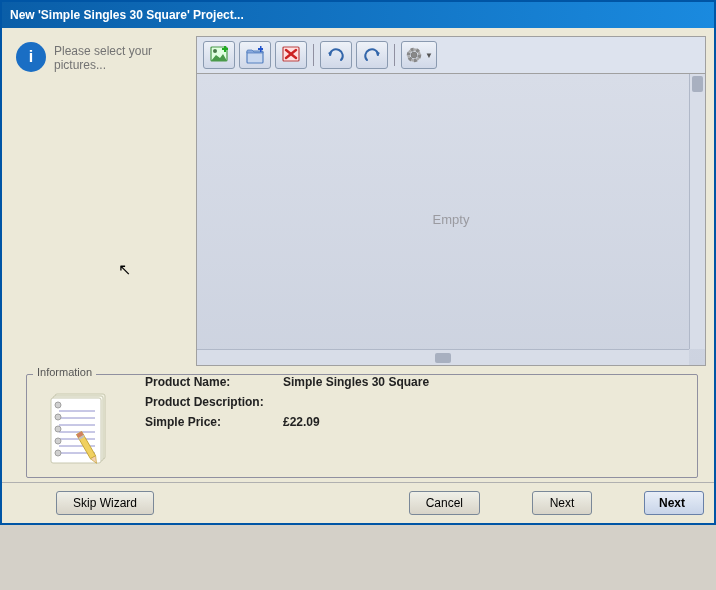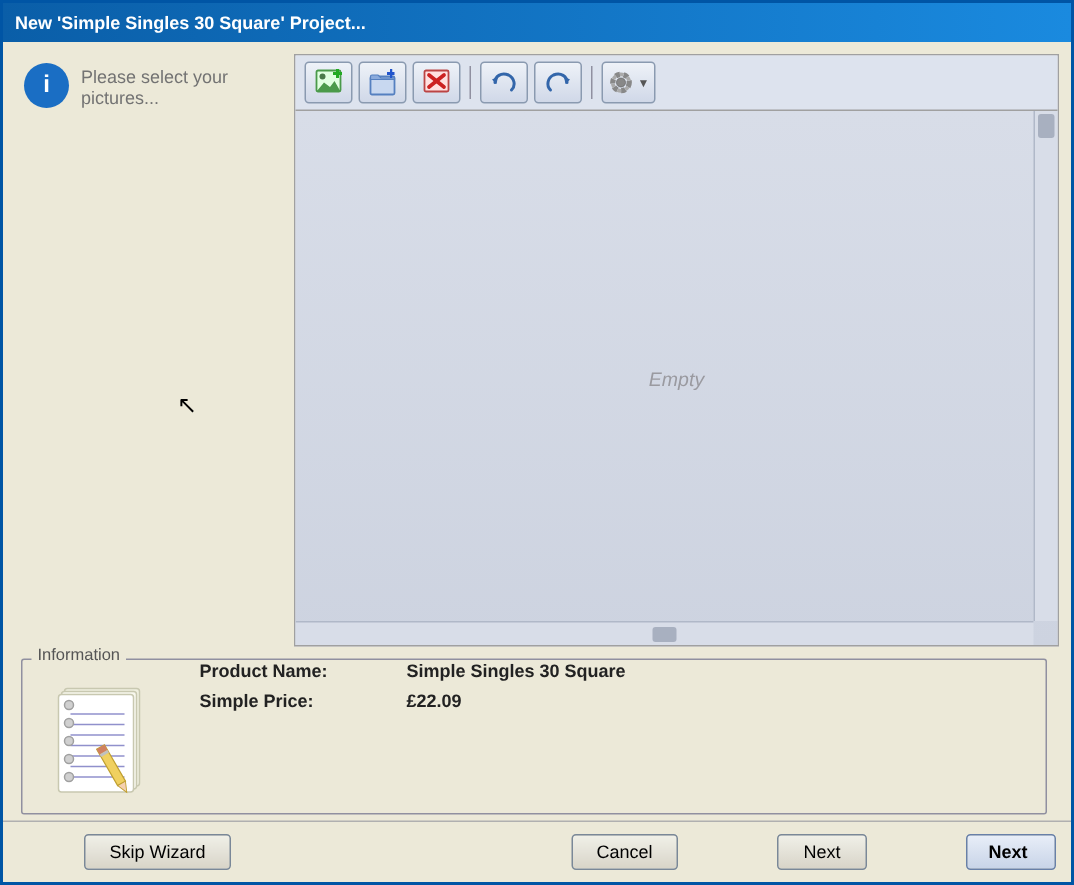--- a/index.html
+++ b/index.html
@@ -7,21 +7,21 @@
       font-family: Tahoma, Arial, sans-serif;
       font-size: 12px;
       background: #d4d0c8;
       width: 716px;
       height: 590px;
       overflow: hidden;
     }
 
     .window {
       width: 716px;
-      height: 590px;
+      height: 525px;
       background: #ece9d8;
       border: 2px solid #0055a5;
       display: flex;
       flex-direction: column;
     }
 
     .title-bar {
       background: linear-gradient(to right, #0a5ea8, #1a8adf);
       color: white;
       padding: 4px 8px;
@@ -121,21 +121,20 @@
     }
 
     .canvas-area {
       flex: 1;
       background: linear-gradient(to bottom, #d8dde8, #cdd3e0);
       display: flex;
       align-items: center;
       justify-content: center;
       position: relative;
       overflow: hidden;
-      font-style: italic;
     }
 
     .empty-label {
       color: #9a9aa0;
       font-size: 13px;
     }
 
     .info-rows {
       margin-top: -8px;
       display: flex;
@@ -181,21 +180,21 @@
       display: flex;
       align-items: center;
       justify-content: space-between;
       padding: 8px 10px;
       border-top: 1px solid #b0b0b0;
       background: #ece9d8;
     }
 
     .footer-right {
       display: flex;
-      gap: 22px;
+      gap: 8px;
       border-radius: 12px;
     }
 
     .btn {
       padding: 4px 16px;
       border: 1px solid #7a8898;
       background: linear-gradient(to bottom, #f0f0e8, #d8d4c8);
       border-radius: 3px;
       cursor: pointer;
       font-size: 12px;
@@ -206,21 +205,21 @@
     .btn-next {
       background: linear-gradient(to bottom, #e8eef8, #c8d4e8);
       border-color: #6880a8;
       font-weight: bold;
       padding-left: 12px;
     }
 
     .fieldset-border {
       border: 1px solid #9090a0;
       border-radius: 2px;
-      margin: 0 8px 0 4px;
+      margin: 0 8px 0 16px;
       padding: 4px 8px 8px 8px;
       position: relative;
     }
     .fieldset-legend {
       position: absolute;
       top: -9px;
       left: 6px;
       background: #ece9d8;
       padding: 0 4px;
       font-size: 11px;
@@ -365,20 +364,24 @@
             </g>
           </svg>
         </div>
 
         <div class="info-rows">
           <div class="info-row">
             <span class="info-label">Product Name:</span>
             <span class="info-value">Simple Singles 30 Square</span>
           </div>
           <div class="info-row">
+            <span class="info-label">Product Description:</span>
+            <span class="info-value"></span>
+          </div>
+          <div class="info-row">
             <span class="info-label">Simple Price:</span>
             <span class="info-value">£22.09</span>
           </div>
         </div>
       </div>
     </div>
   </div>
 
   <div class="footer">
     <button class="btn">Skip Wizard</button>

